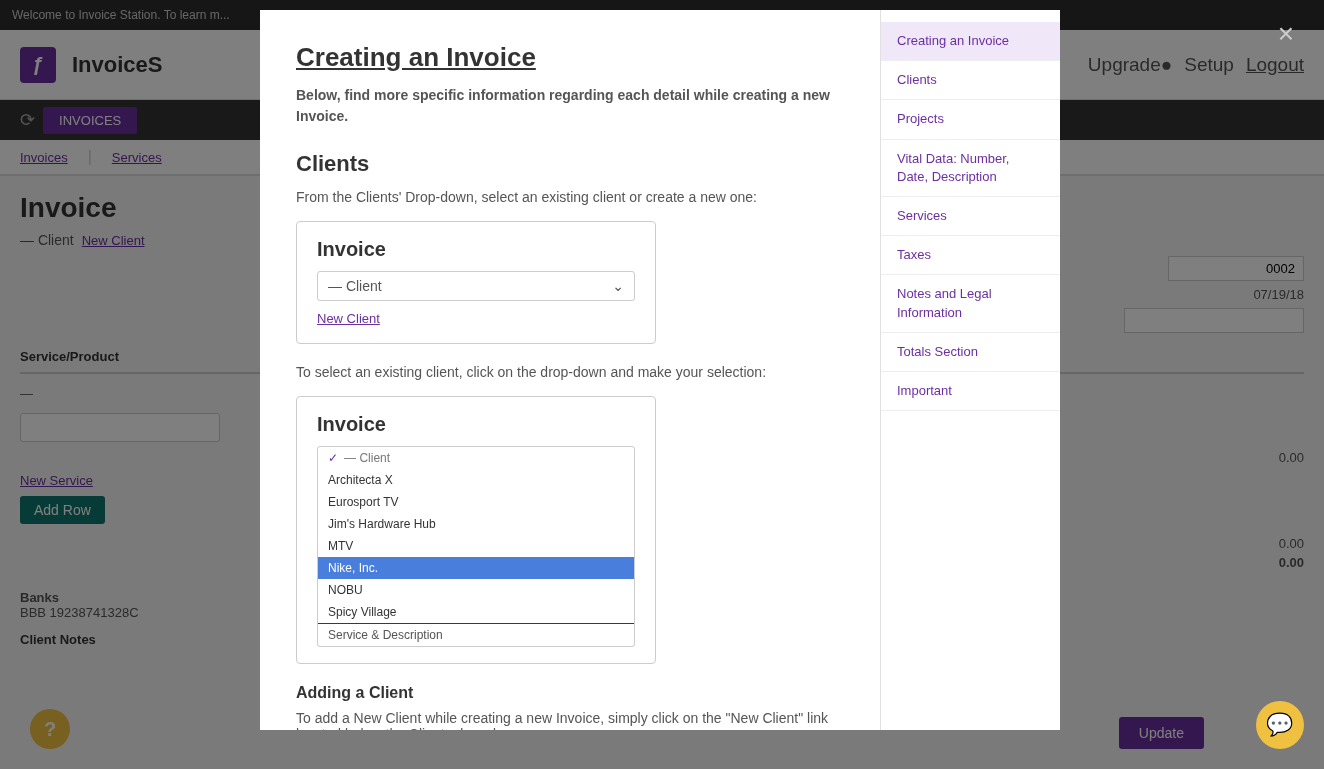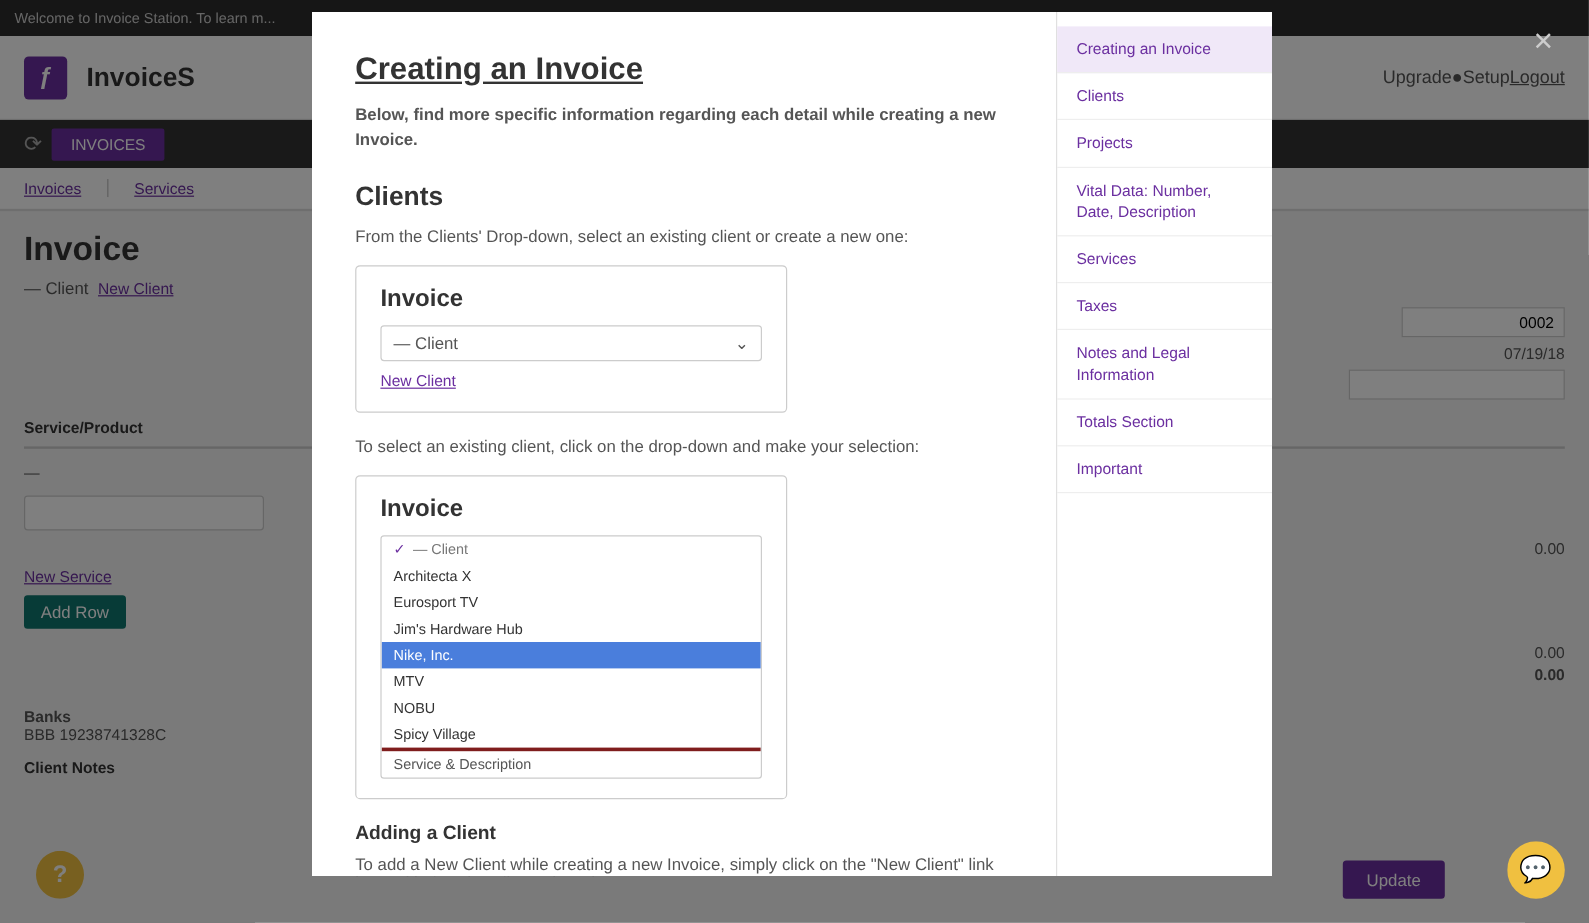--- a/index.html
+++ b/index.html
@@ -196,21 +196,21 @@
       gap: 6px;
     }
     .dropdown-list-item.selected-placeholder {
       color: #777;
     }
     .dropdown-list-item.highlighted {
       background: #4a7edc;
       color: white;
     }
     .dropdown-list-footer {
-      border-top: 3px solid #7f1d1d;
+      border-top: 1px solid #7f1d1d;
       padding: 4px 10px;
       font-size: 12px;
       color: #555;
     }
 
     .adding-client-heading {
       font-size: 16px;
       font-weight: bold;
       color: #333;
       margin: 16px 0 8px;
@@ -354,21 +354,21 @@
 
 <div class="app-bg">
   <div class="app-topbar">
     <span>Welcome to Invoice Station.  To learn m...</span>
   </div>
   <div class="app-header">
     <div class="app-logo">
       <span>ƒ</span>
     </div>
     <span class="app-logo-text">InvoiceS</span>
-    <div style="margin-left:auto; display:flex; font-size:15px; color:#555;align-items:flex-end;">
+    <div style="margin-left:auto; display:flex; gap:12px; font-size:19px; color:#555;align-items:flex-end;">
       <span style="cursor:pointer;">Upgrade●</span>
       <span style="cursor:pointer;">Setup</span>
       <span style="cursor:pointer;text-decoration:underline;">Logout</span>
     </div>
   </div>
   <div class="app-nav">
     <span style="color:#aaa; font-size:18px;">⟳</span>
     <div class="app-nav-tab active">INVOICES</div>
   </div>
   <div class="app-sub-nav">
@@ -446,22 +446,22 @@
 
     <div class="dropdown-list-mockup">
       <div class="dropdown-list-title">Invoice</div>
       <div class="dropdown-list-box">
         <div class="dropdown-list-item selected-placeholder">
           <span style="color:#6b2fa0;">✓</span> — Client
         </div>
         <div class="dropdown-list-item">Architecta X</div>
         <div class="dropdown-list-item">Eurosport TV</div>
         <div class="dropdown-list-item">Jim's Hardware Hub</div>
+        <div class="dropdown-list-item">MTV</div>
         <div class="dropdown-list-item highlighted">Nike, Inc.</div>
-        <div class="dropdown-list-item">MTV</div>
         <div class="dropdown-list-item">NOBU</div>
         <div class="dropdown-list-item">Spicy Village</div>
         <div class="dropdown-list-footer">Service &amp; Description</div>
       </div>
     </div>
 
     <div class="adding-client-heading">Adding a Client</div>
     <p class="section-text">To add a New Client while creating a new Invoice, simply click on the "New Client" link located below the Clients drop-down:</p>
 
     <div class="invoice-mockup" style="height:60px; overflow:hidden;">

